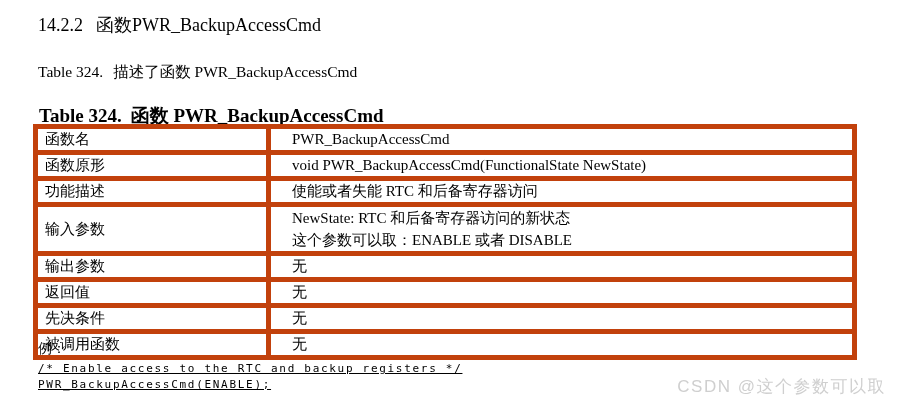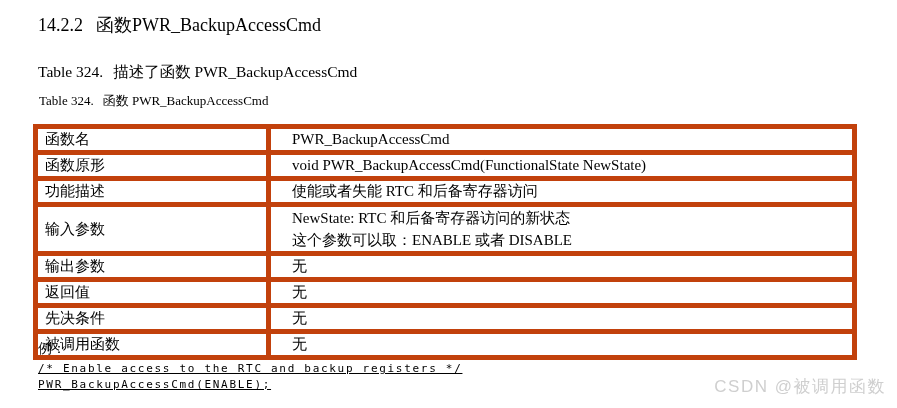--- a/index.html
+++ b/index.html
@@ -27,24 +27,24 @@
   .intro {
     position: absolute;
     top: 62px;
     left: 38px;
     font-size: 15.5px;
     white-space: nowrap;
   }
   .intro .num { margin-right: 10px; }
   .table-caption {
     position: absolute;
-    top: 92px;
+    top: 103px;
     left: 39px;
-    font-size: 13px;
-    font-weight: normal;
+    font-size: 19px;
+    font-weight: bold;
     white-space: nowrap;
   }
   .table-caption .num { margin-right: 9px; }
   table.func-table {
     position: absolute;
     top: 124px;
     left: 33px;
     width: 824px;
     border-collapse: collapse;
     table-layout: fixed;
@@ -158,13 +158,13 @@
     </tr>
   </tbody>
 </table>
 
 <div class="example-block">
   <div class="example-label">例：</div>
   <div class="code-line first">/* Enable access to the RTC and backup registers */</div>
   <div class="code-line">PWR_BackupAccessCmd(ENABLE);</div>
 </div>
 
-<div class="watermark">CSDN @被调用函数</div>
+<div class="watermark">CSDN @这个参数可以取</div>
 
 </body></html>

